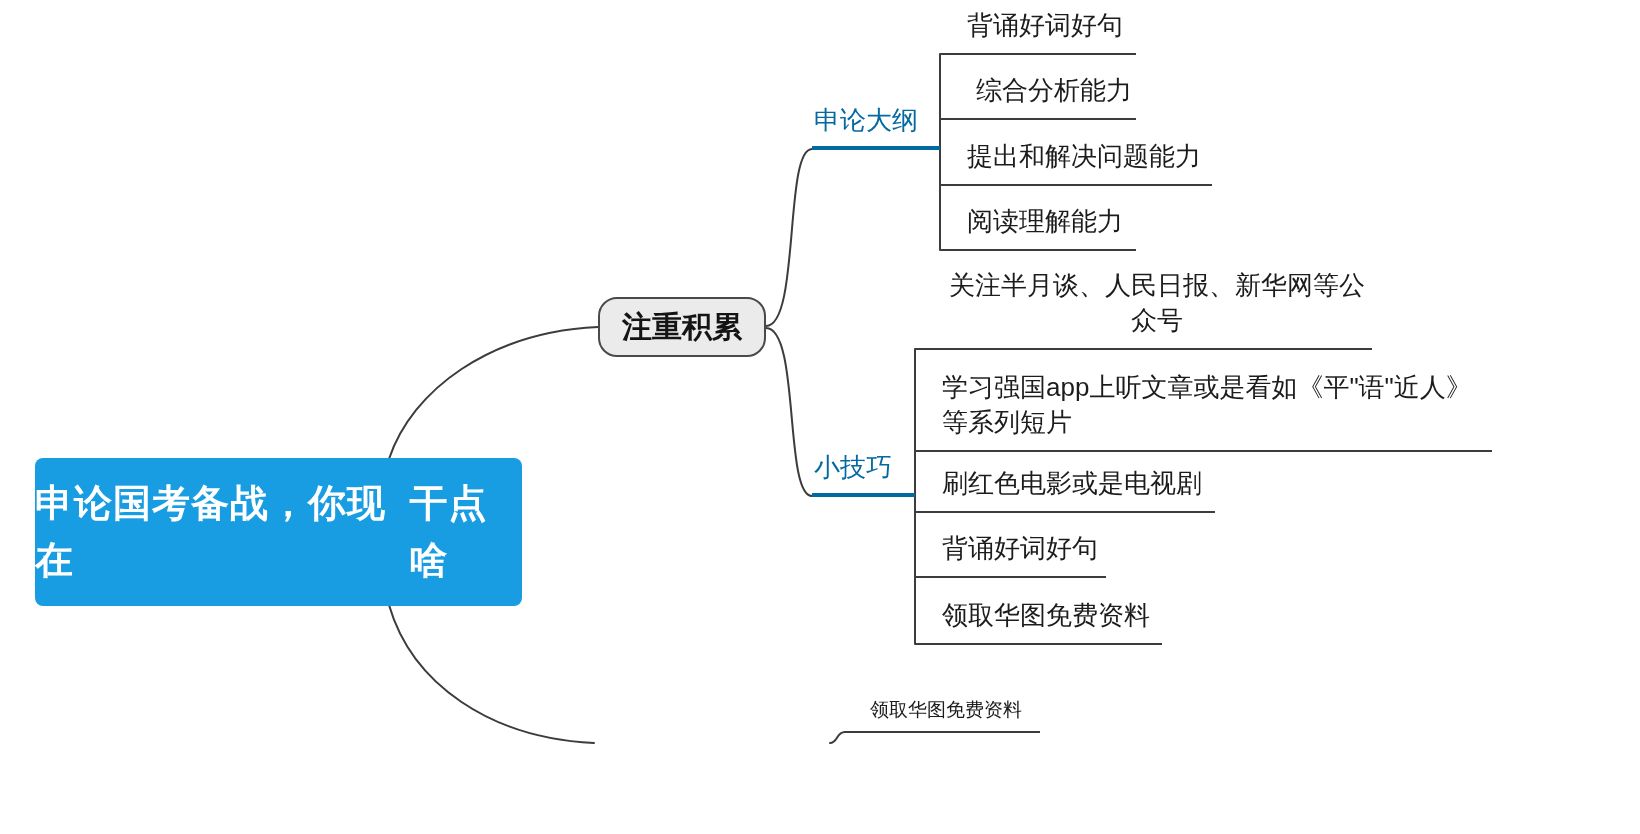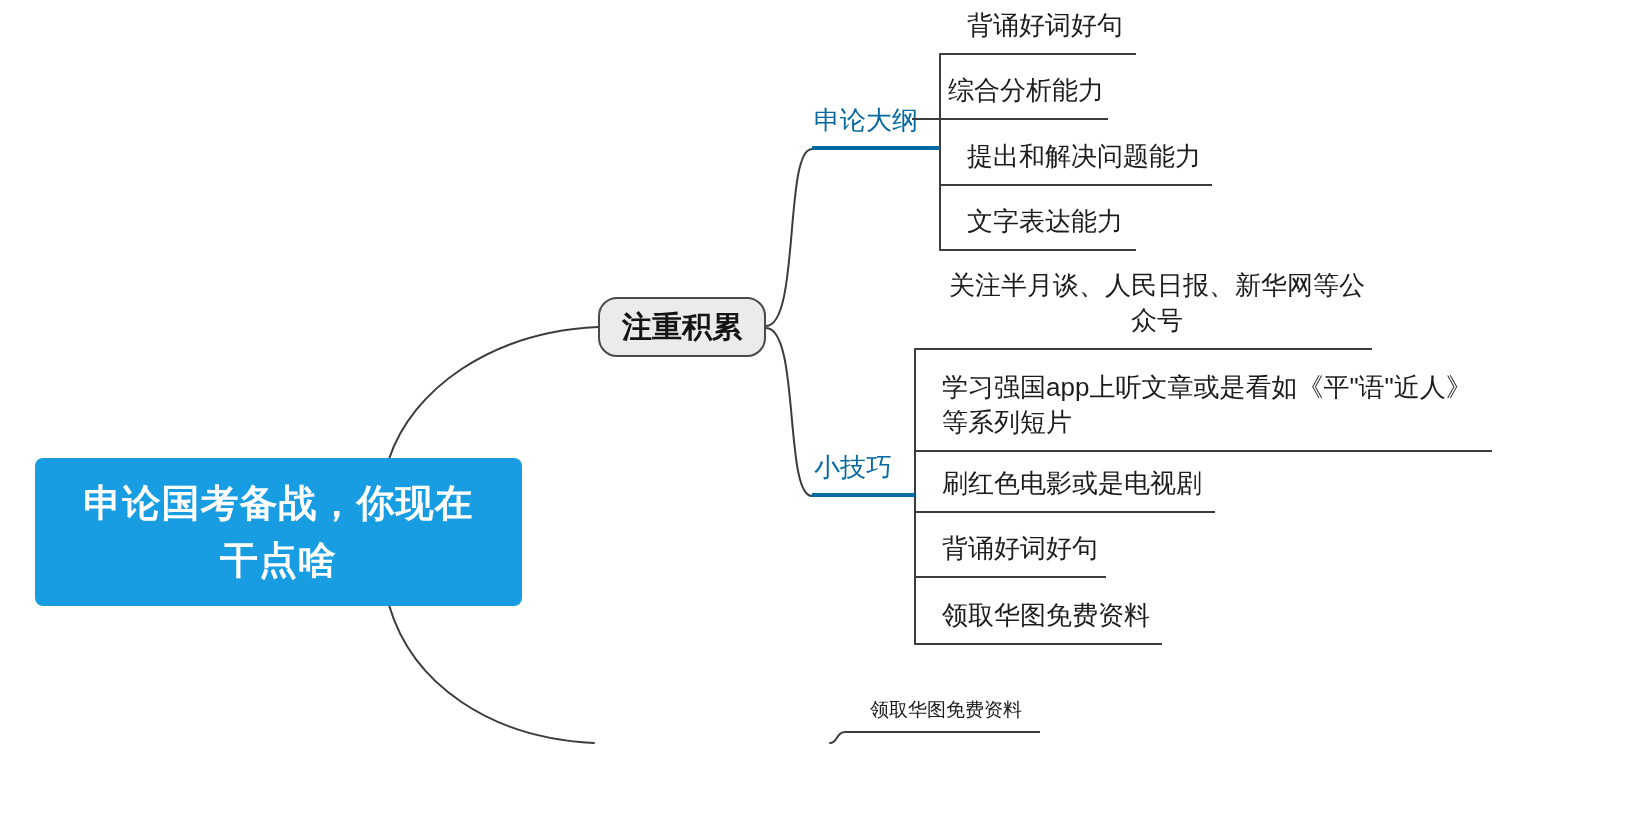--- a/index.html
+++ b/index.html
@@ -18,21 +18,21 @@
     z-index: 1;
   }
   .root-node {
     position: absolute;
     left: 35px; top: 458px;
     width: 487px; height: 148px;
     background: #189ce2;
     border-radius: 8px;
     color: #ffffff;
     display: flex;
-    flex-direction: column;
+    flex-direction: row;
     align-items: center;
     justify-content: center;
     font-size: 38px;
     font-weight: bold;
     line-height: 1.5;
     letter-spacing: 1px;
     z-index: 2;
     cursor: default;
   }
   .branch-node {
@@ -96,23 +96,23 @@
     <div>申论国考备战，你现在</div>
     <div>干点啥</div>
   </div>
 
   <div class="branch-node" id="branch1">注重积累</div>
 
   <div class="child-label" style="left:812px; bottom:684px; width:128px;">申论大纲</div>
   <div class="child-label" style="left:812px; bottom:337px; width:103px;">小技巧</div>
 
   <div class="leaf" style="left:940px; bottom:779px; width:196px;">背诵好词好句</div>
-  <div class="leaf" style="left:912px; bottom:714px; width:196px;padding-left:36px;">综合分析能力</div>
+  <div class="leaf" style="left:940px; bottom:714px; width:196px;padding-left:36px;">综合分析能力</div>
   <div class="leaf" style="left:940px; bottom:648px; width:272px;">提出和解决问题能力</div>
-  <div class="leaf" style="left:940px; bottom:583px; width:196px;">文字表达能力</div>
+  <div class="leaf" style="left:940px; bottom:583px; width:196px;">阅读理解能力</div>
 
   <div class="leaf" style="left:915px; bottom:484px; width:457px;text-align:center;">关注半月谈、人民日报、新华网等公众号</div>
   <div class="leaf" style="left:915px; bottom:382px; width:577px;">学习强国app上听文章或是看如《平"语"近人》等系列短片</div>
   <div class="leaf" style="left:915px; bottom:321px; width:300px;">刷红色电影或是电视剧</div>
   <div class="leaf" style="left:915px; bottom:189px; width:247px;">领取华图免费资料</div>
   <div class="leaf" style="left:915px; bottom:256px; width:191px;">背诵好词好句</div>
 
   <div class="leaf small" style="left:844px; bottom:101px; width:196px;">领取华图免费资料</div>
 
 </div>

